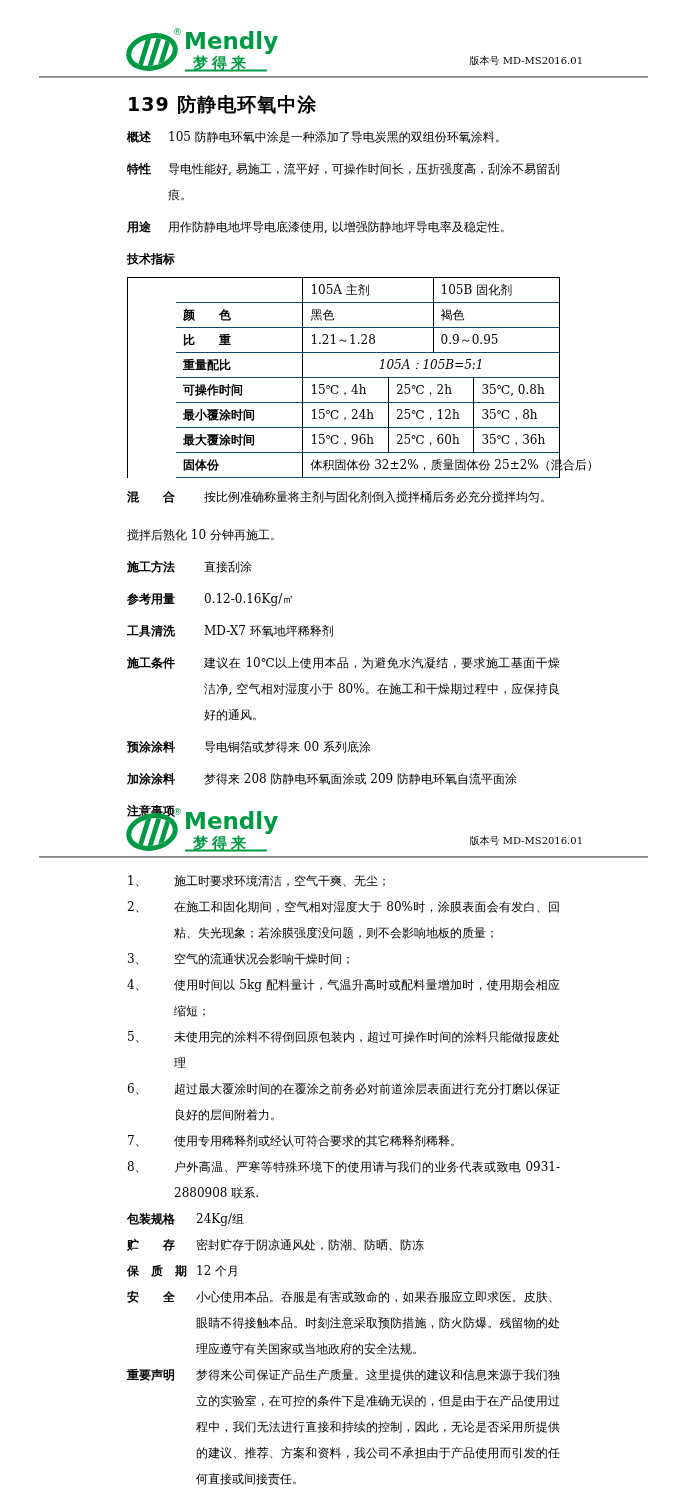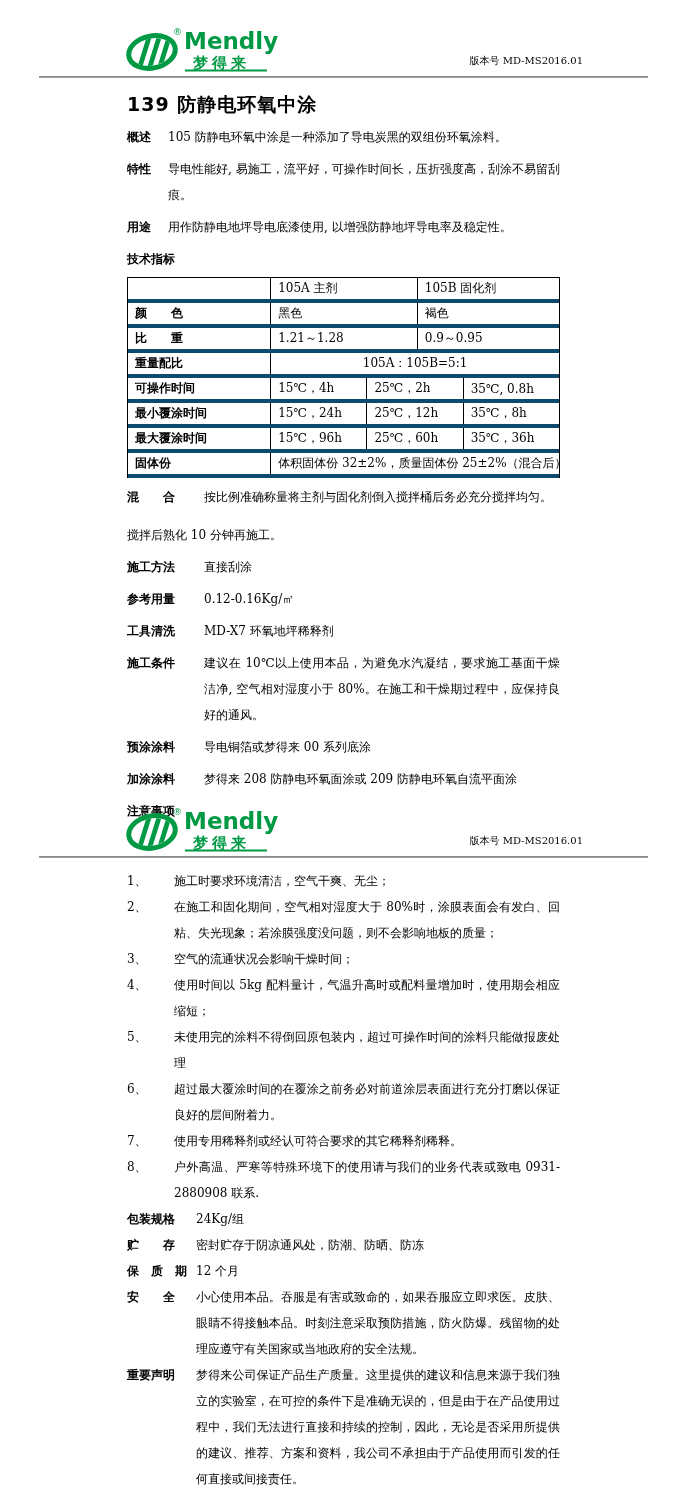--- a/index.html
+++ b/index.html
@@ -52,33 +52,33 @@
   
   .tbl {
     width: 433px;
     margin-top: 5px;
     border-top: 1px solid #000;
     border-left: 1px solid #000;
     border-right: 1px solid #000;
     font-size: 12px;
   }
   .repeat { display: contents; }
-  .trow { display: flex; border-bottom: 4px solid #0c4a6e; min-height: 25px; }
+  .trow { display: flex; border-bottom: 1px solid #0c4a6e; min-height: 25px; margin-left: 48px; }
   .tcell {
     display: flex; align-items: center;
     padding: 2px 7px;
     border-left: 1px solid #000;
     white-space: pre;
   }
   .tcell.first { border-left: none; font-weight: bold; }
   .w-lbl { width: 33%; }
   .w-a   { width: 34%; }
   .w-b   { width: 33%; }
   .w-c   { width: 22.34%; }
-  .w-span { width: 67%; justify-content: center; }
+  .w-span { width: 67%; justify-content: center; font-style: italic; }
   .w-span-left { width: 67%; }
 
   
   .page2 .page-header { padding-top: 14px; }
   .notes { margin: 10px 0 0 127px; width: 433px; }
   .note { display: flex; line-height: 26px; }
   .note-num { width: 47px; flex-shrink: 0; }
   .note-txt { flex: 1; text-align: justify; }
   .info { margin-left: 127px; width: 433px; }
   .info .row { margin-top: 0; }

